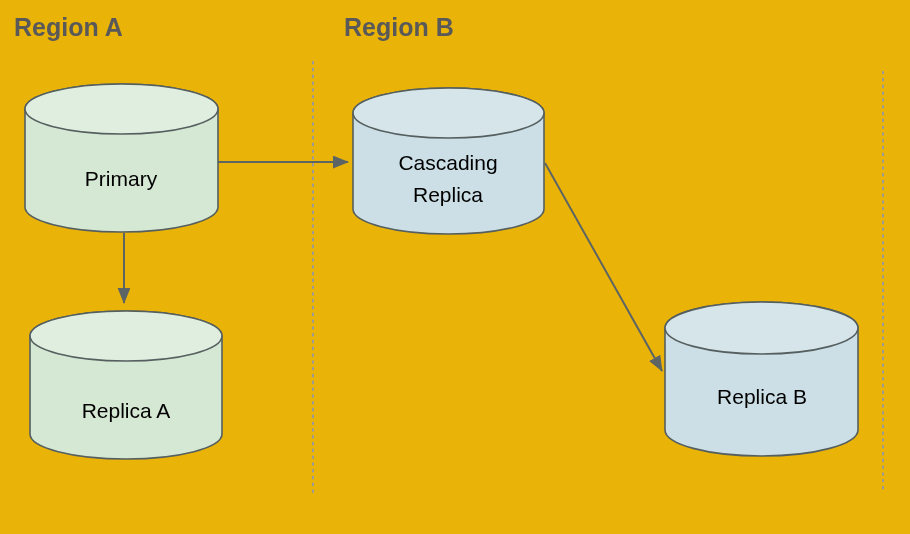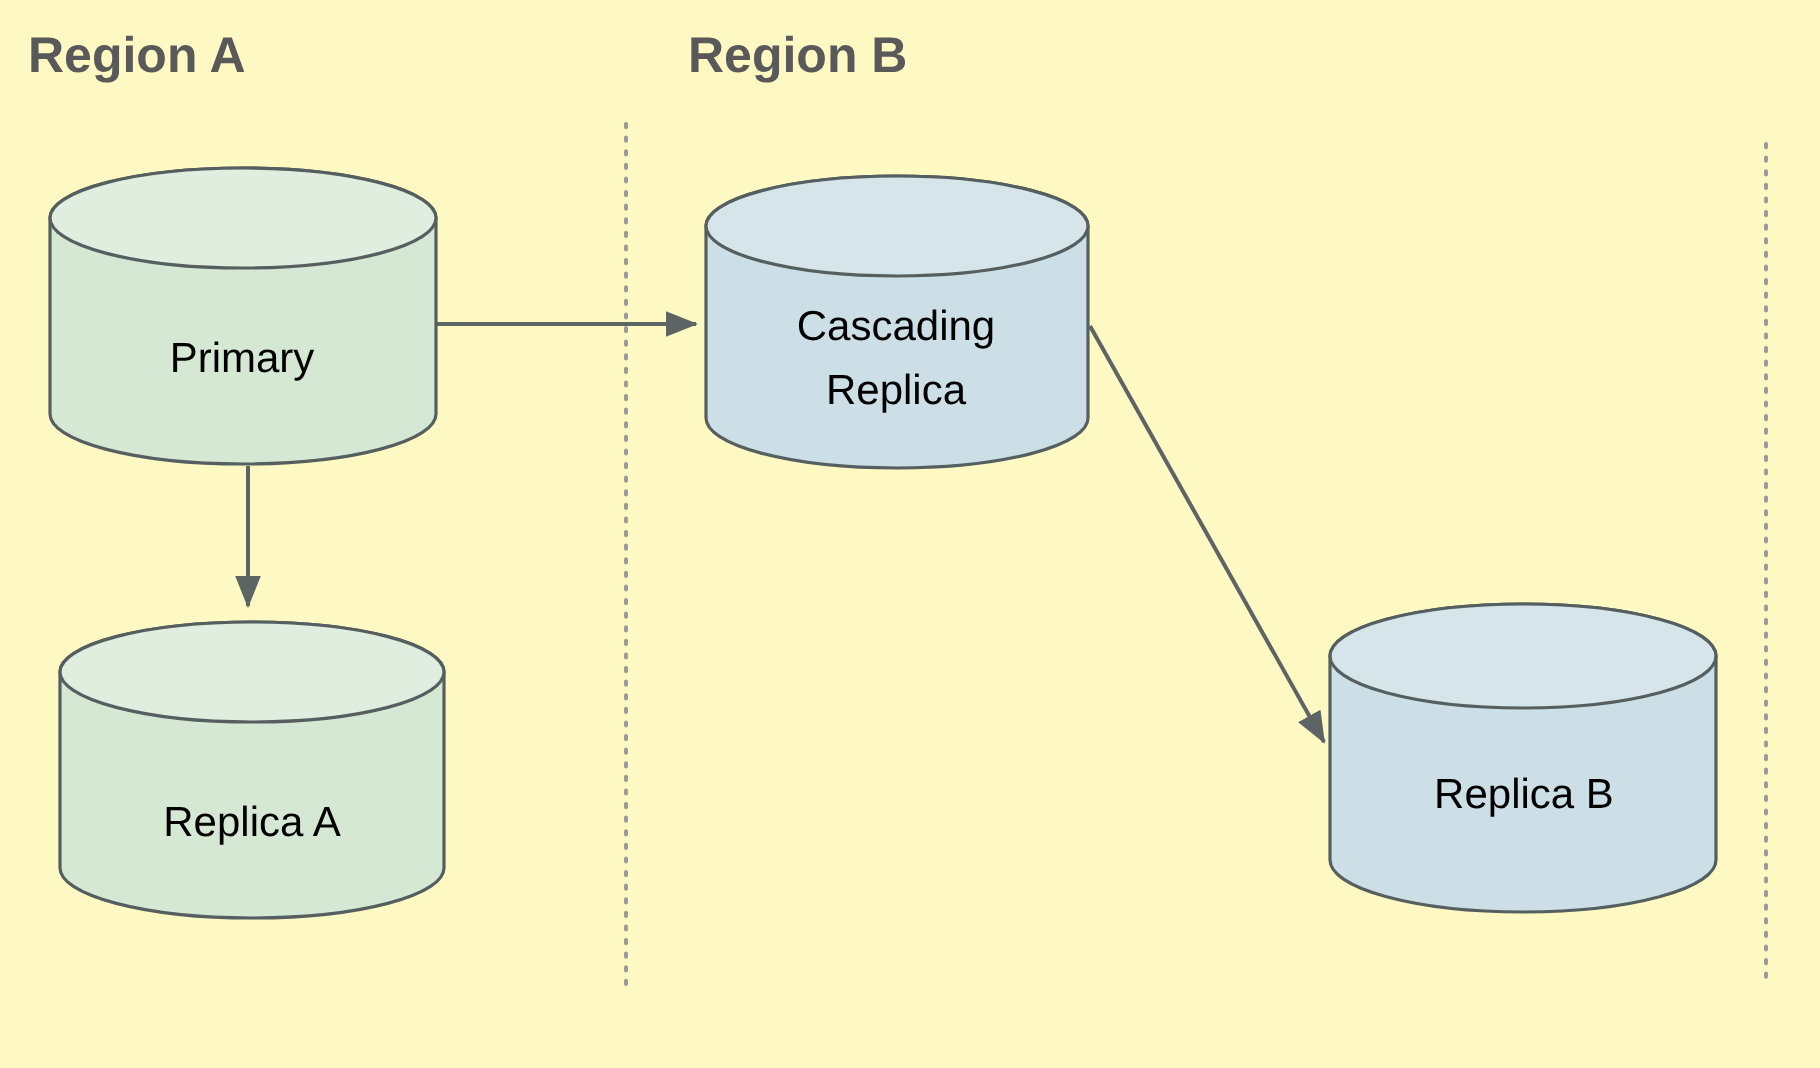--- a/index.html
+++ b/index.html
@@ -7,21 +7,21 @@
     padding: 0;
     background: #ffffff;
   }
   body {
     font-family: "Liberation Sans", sans-serif;
   }
   #canvas {
     position: relative;
     width: 910px;
     height: 534px;
-    background: #fef9c3;
+    background: #eab308;
     overflow: hidden;
   }
   #diagram-svg {
     position: absolute;
     top: 0;
     left: 0;
     width: 910px;
     height: 534px;
   }
   .region-label {

